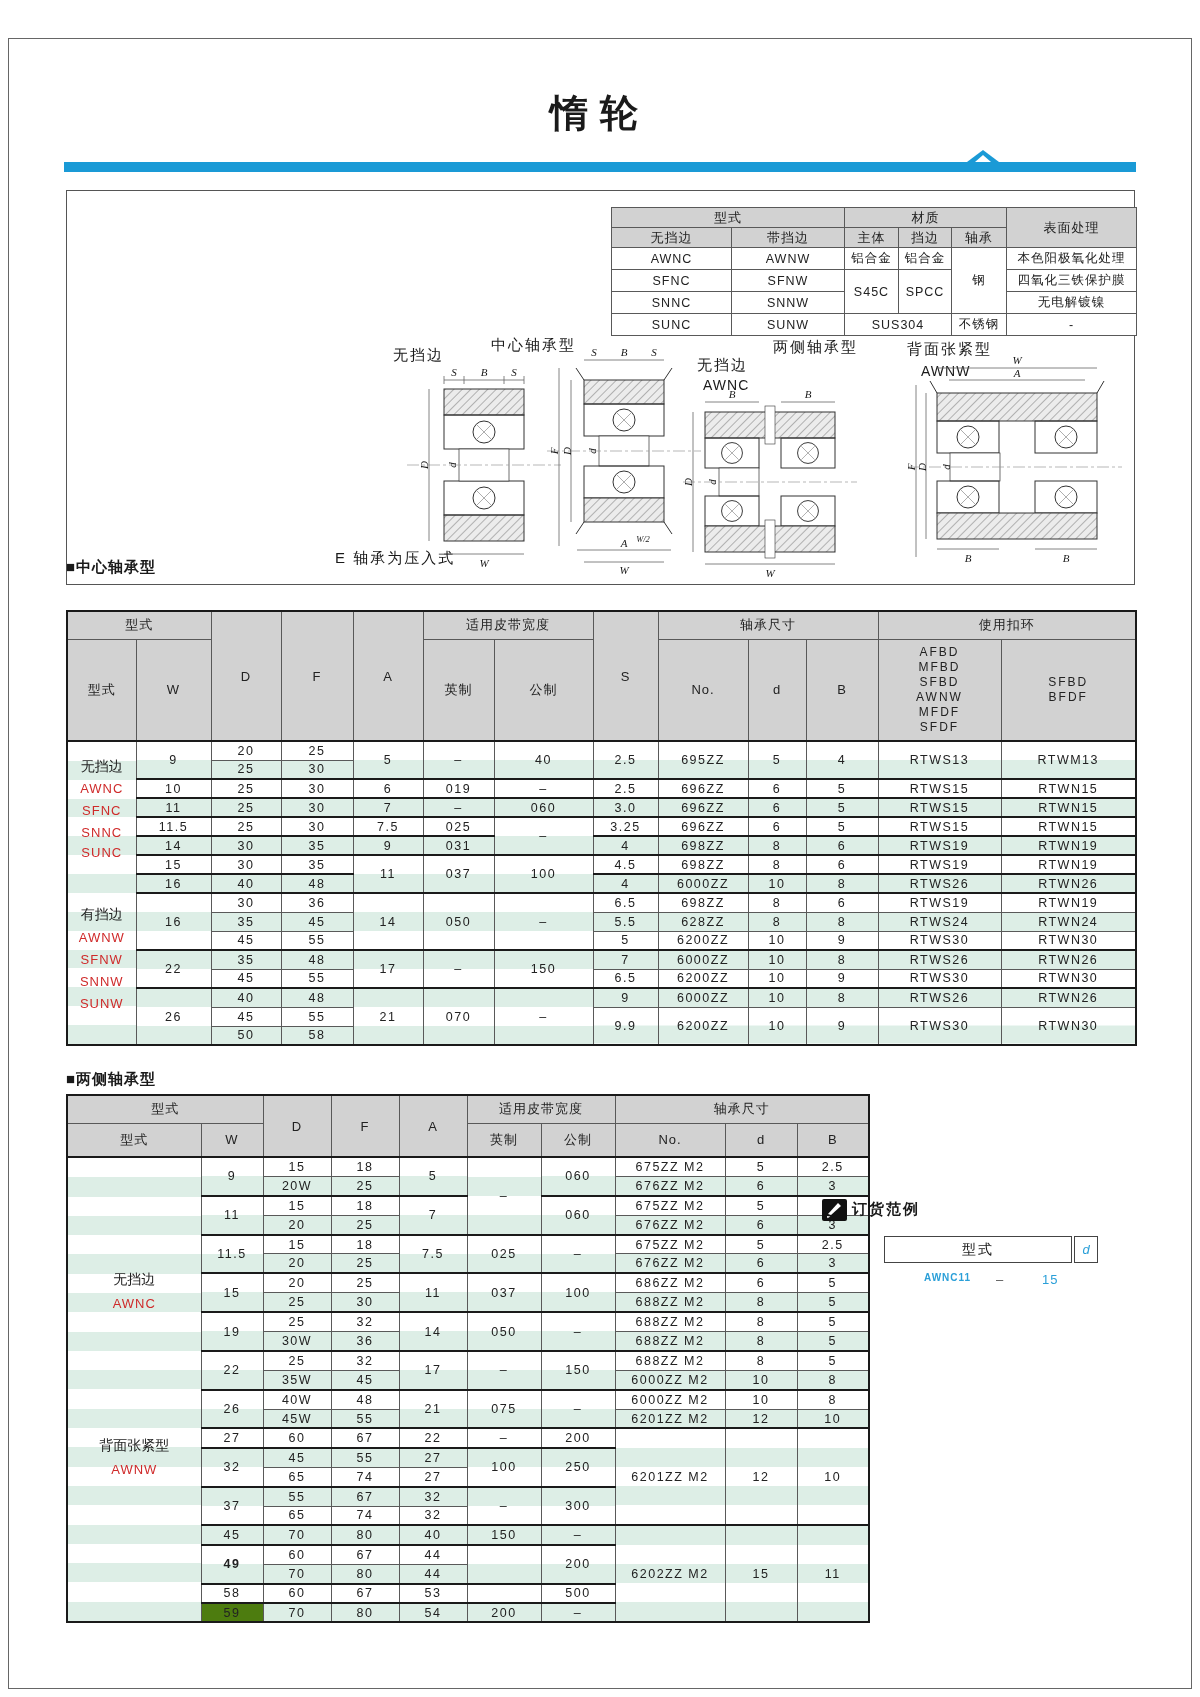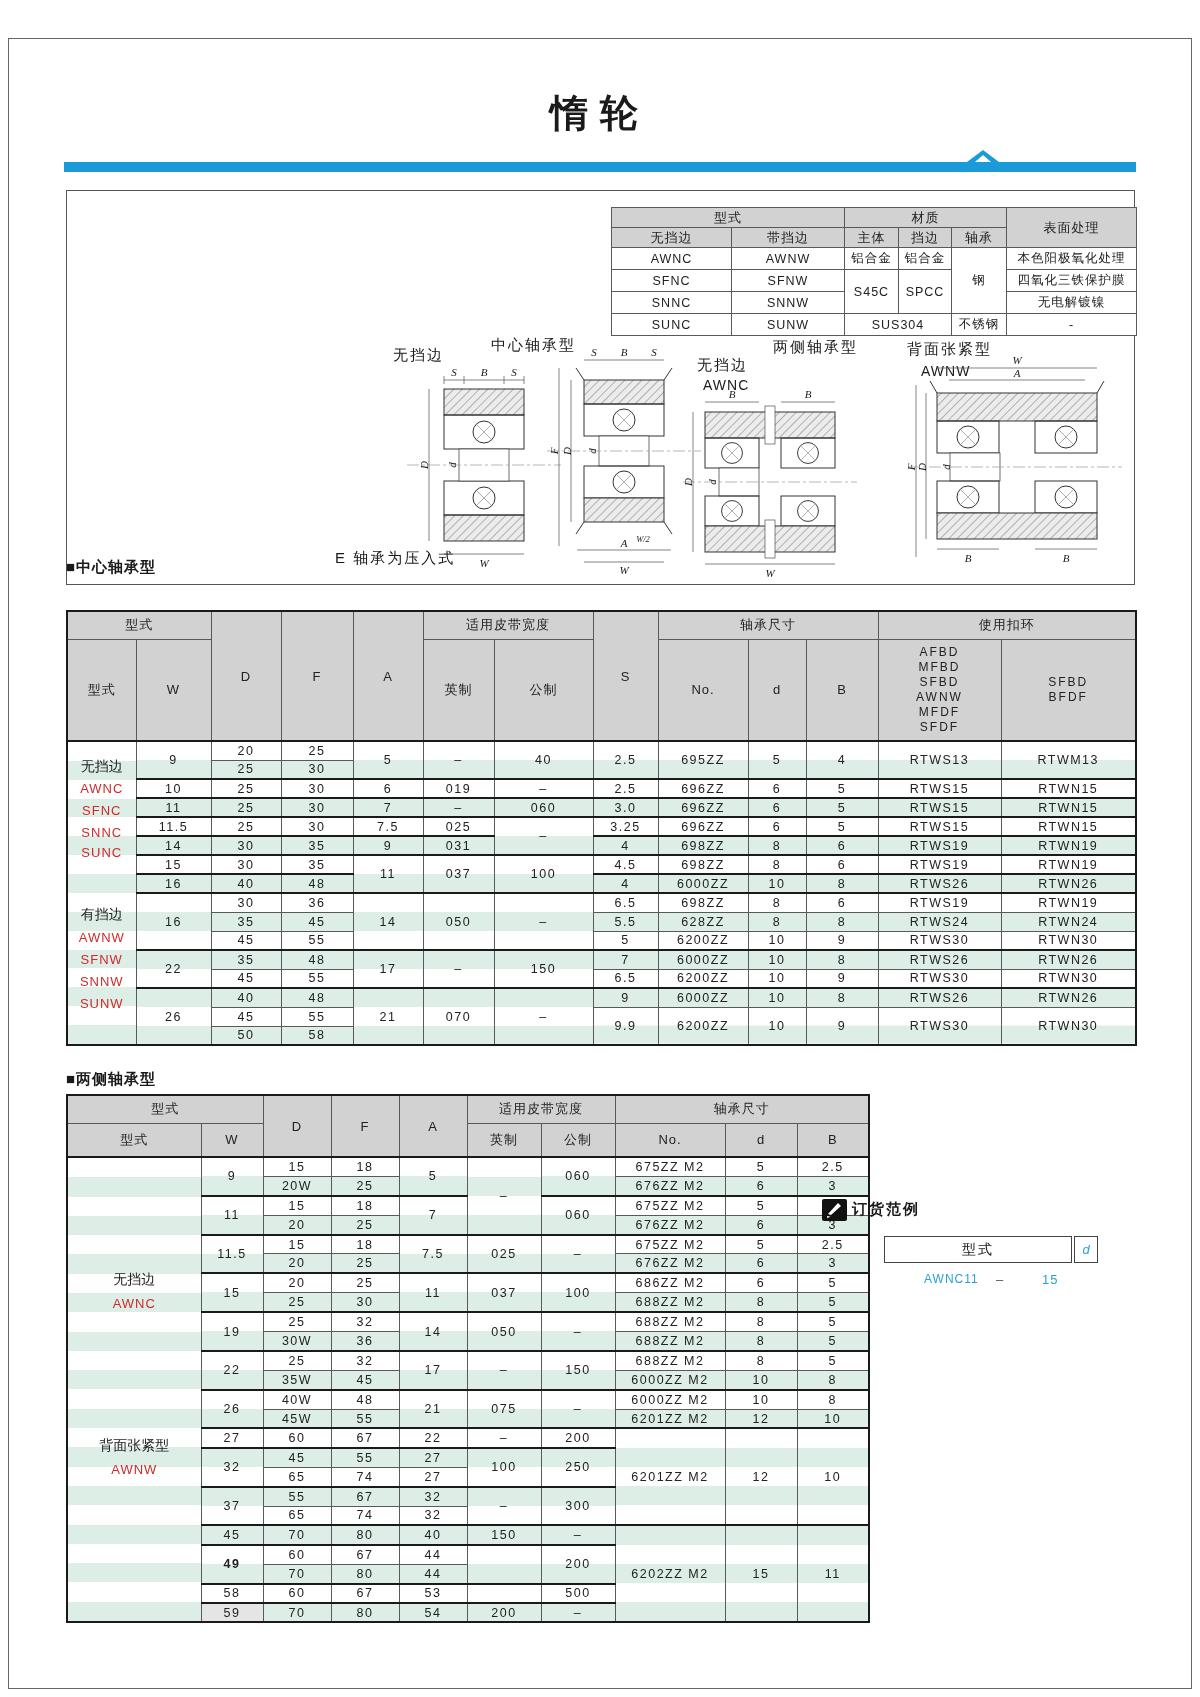--- a/index.html
+++ b/index.html
@@ -48,21 +48,21 @@
   .dimt.sm{font-size:8.5px;}
   .cjk{font-size:15px;letter-spacing:2px;}
   .mdl{font-size:14px;letter-spacing:1px;fill:var(--red,#cf2a2a);}
   .orderex{position:absolute;left:820px;top:1198px;width:320px;height:110px;}
   .oe-icon{position:absolute;left:2px;top:0;}
   .oe-label{position:absolute;left:32px;top:2px;font-size:15px;font-weight:700;letter-spacing:2px;}
   .oe-typebox{position:absolute;left:64px;top:38px;width:188px;height:27px;border:1px solid #444;
     text-align:center;line-height:25px;font-size:14px;letter-spacing:2px;}
   .oe-dbox{position:absolute;left:254px;top:38px;width:24px;height:27px;border:1px solid #444;
     text-align:center;line-height:25px;font-size:13px;font-style:italic;}
-  .oe-code{position:absolute;left:104px;top:74px;font-size:12px;letter-spacing:1px;}
+  .oe-code{position:absolute;left:104px;top:74px;font-size:10px;letter-spacing:1px;font-weight:bold;}
   .oe-dash{position:absolute;left:176px;top:74px;font-size:13px;color:#555;}
   .oe-dval{position:absolute;left:222px;top:74px;font-size:13px;letter-spacing:1px;}
 </style>
 </head>
 <body>
 
 <div class="pageborder"></div>
 
 <div class="title">惰轮</div>
 
@@ -742,21 +742,21 @@
         </tr>
         <tr class="hb" style="height: 19.4px;">
           <td class="red" style="background-color: rgb(255, 255, 255);">58</td>
           <td style="background-color: rgb(255, 255, 255);">60</td>
           <td style="background-color: rgb(255, 255, 255);">67</td>
           <td style="background-color: rgb(255, 255, 255);">53</td>
           <td style="background-color: rgb(255, 255, 255);"></td>
           <td style="background-color: rgb(255, 255, 255);">500</td>
         </tr>
         <tr class="hb" style="height: 19.4px;">
-          <td class="red" style="background-color: #e5e5e5;">59</td>
+          <td class="red" style="background-color: #4d7c0f;">59</td>
           <td style="background-color: rgb(221, 238, 230);">70</td>
           <td style="background-color: rgb(221, 238, 230);">80</td>
           <td style="background-color: rgb(221, 238, 230);">54</td>
           <td style="background-color: rgb(221, 238, 230);">200</td>
           <td style="background-color: rgb(221, 238, 230);">–</td>
         </tr>
       </tbody>
     </table>
   </div>
 

